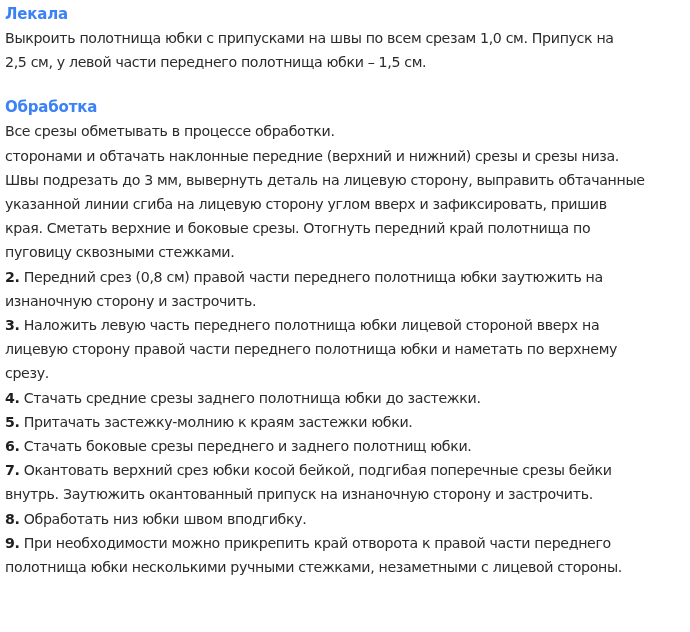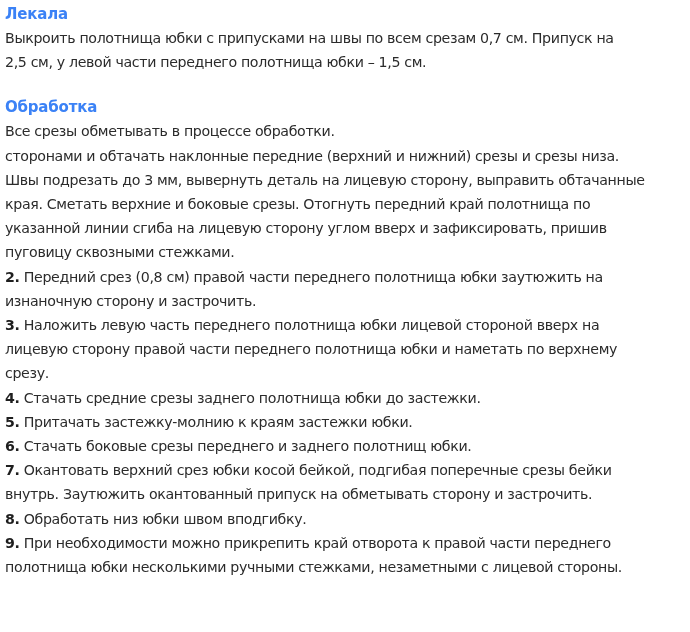--- a/index.html
+++ b/index.html
@@ -30,36 +30,36 @@
   .num { font-weight: bold; color: #1e1e1e; }
   .gap { height: 21px; }
 </style>
 </head>
 <body>
 
 <div class="page">
 
   <h2 class="section-title">Лекала</h2>
   <p class="para">
-    <span class="line">Выкроить полотнища юбки с припусками на швы по всем срезам 0,7 см. Припуск на</span>
+    <span class="line">Выкроить полотнища юбки с припусками на швы по всем срезам 1,0 см. Припуск на</span>
     <span class="line">2,5 см, у левой части переднего полотнища юбки – 1,5 см.</span>
   </p>
 
   <div class="gap"></div>
 
   <h2 class="section-title">Обработка</h2>
   <p class="para">
     <span class="line">Все срезы обметывать в процессе обработки.</span>
   </p>
 
   <p class="para">
     <span class="line">сторонами  и обтачать наклонные передние (верхний и нижний) срезы и срезы низа.</span>
     <span class="line">Швы подрезать до 3 мм, вывернуть деталь на лицевую сторону, выправить обтачанные</span>
+    <span class="line">указанной линии сгиба на лицевую сторону углом вверх и зафиксировать, пришив</span>
     <span class="line">края. Сметать верхние и боковые срезы. Отогнуть передний край полотнища по</span>
-    <span class="line">указанной линии сгиба на лицевую сторону углом вверх и зафиксировать, пришив</span>
     <span class="line">пуговицу сквозными стежками.</span>
   </p>
 
   <p class="para">
     <span class="line"><span class="num">2.</span><span> Передний срез (0,8 см) правой части переднего полотнища юбки заутюжить на</span></span>
     <span class="line">изнаночную сторону и застрочить.</span>
   </p>
 
   <p class="para">
     <span class="line"><span class="num">3.</span><span> Наложить левую часть переднего полотнища юбки лицевой стороной вверх на</span></span>
@@ -74,21 +74,21 @@
   <p class="para">
     <span class="line"><span class="num">5.</span><span> Притачать застежку-молнию к краям застежки юбки.</span></span>
   </p>
 
   <p class="para">
     <span class="line"><span class="num">6.</span><span> Стачать боковые срезы переднего и заднего полотнищ юбки.</span></span>
   </p>
 
   <p class="para">
     <span class="line"><span class="num">7.</span><span> Окантовать верхний срез юбки косой бейкой, подгибая поперечные срезы бейки</span></span>
-    <span class="line">внутрь. Заутюжить окантованный припуск на обметывать сторону и застрочить.</span>
+    <span class="line">внутрь. Заутюжить окантованный припуск на изнаночную сторону и застрочить.</span>
   </p>
 
   <p class="para">
     <span class="line"><span class="num">8.</span><span> Обработать низ юбки швом вподгибку.</span></span>
   </p>
 
   <p class="para">
     <span class="line"><span class="num">9.</span><span> При необходимости можно прикрепить край отворота к правой части переднего</span></span>
     <span class="line">полотнища юбки несколькими ручными стежками, незаметными с лицевой стороны.</span>
   </p>

